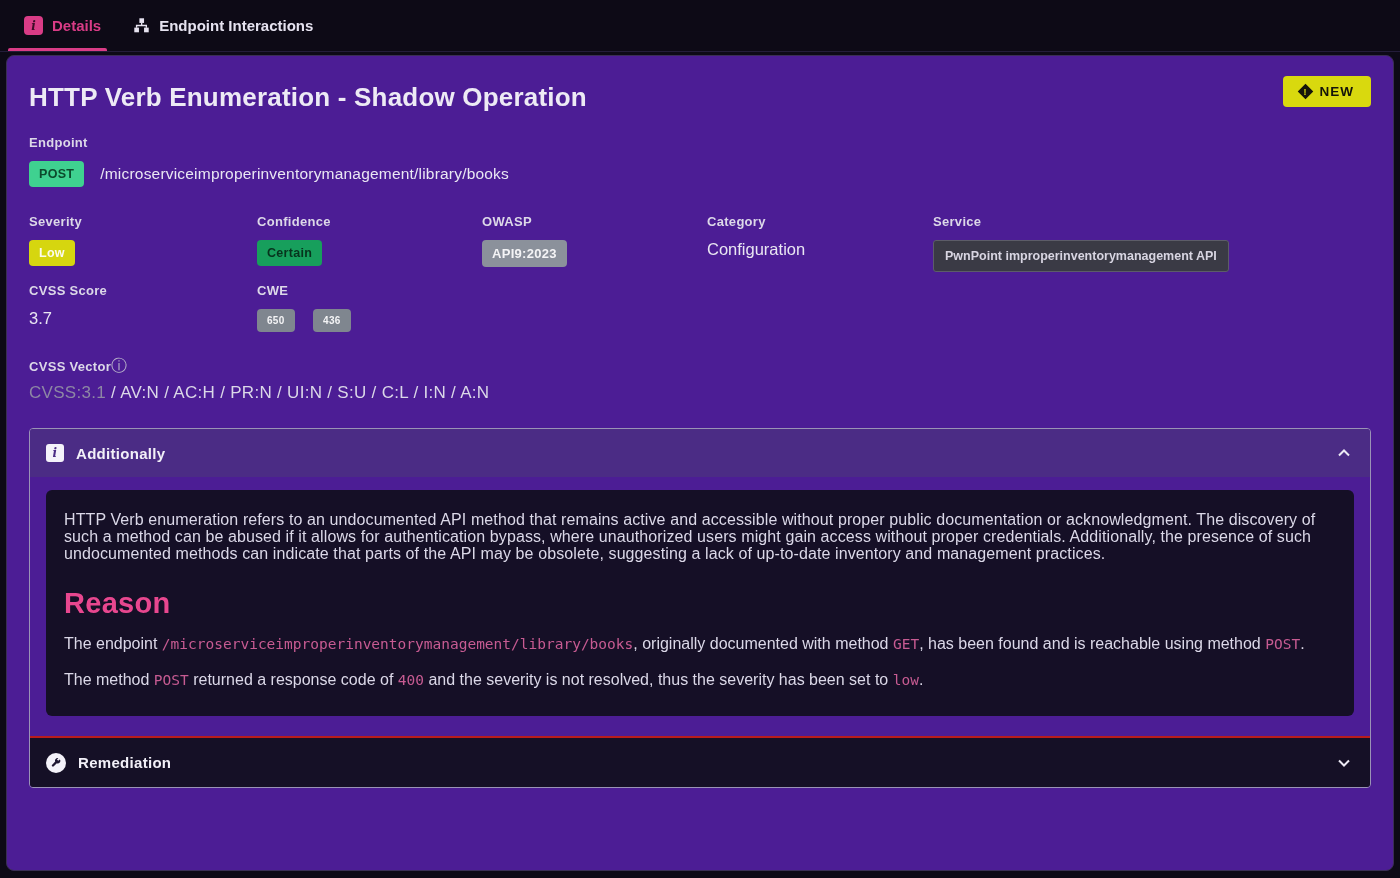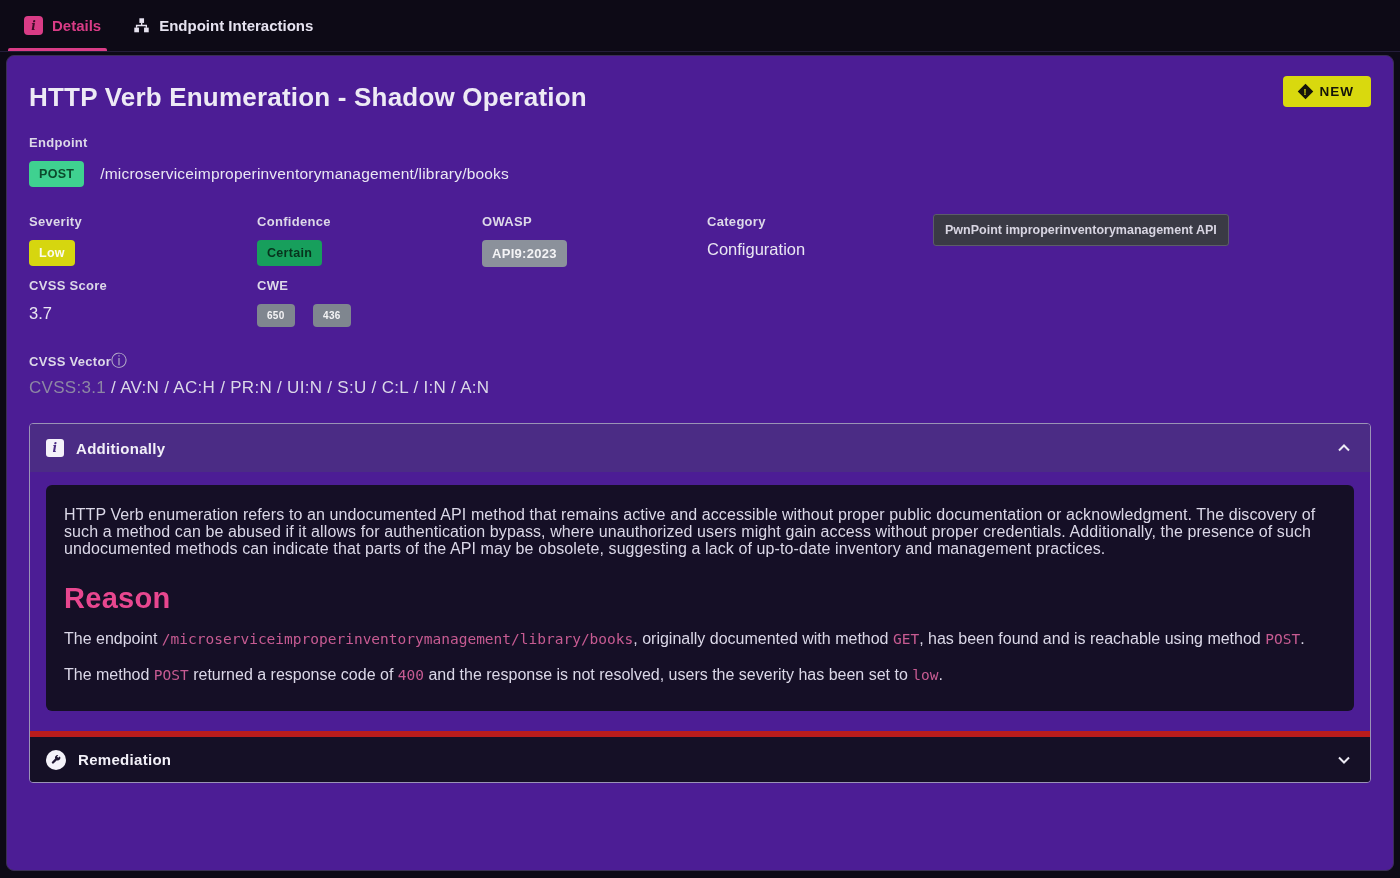--- a/index.html
+++ b/index.html
@@ -87,21 +87,21 @@
   .vector-rest { color:#dbd8e8; }
   
   .collapse-group {
     margin-top:25px; border:1px solid #9a93b6; border-radius:4px; overflow:hidden;
   }
   .collapse-header {
     height:48px; display:flex; align-items:center; justify-content:space-between;
     padding:0 16px; cursor:pointer;
   }
   .collapse-header.purple { background:#4b2c85; }
-  .collapse-header.dark { background:#151026; border-top:6px solid #b91c1c; height:51px; }
+  .collapse-header.dark { background:#151026; border-top:2px solid #b91c1c; height:51px; }
   .collapse-title { display:flex; align-items:center; gap:12px; font-size:15px; font-weight:bold; color:#f2f0f8; letter-spacing:.3px; }
   .info-square {
     width:18px; height:18px; border-radius:3px; background:#f4f2fa;
     display:flex; align-items:center; justify-content:center;
     font-size:12px; font-weight:bold; color:#4b2c85;
     font-family:"DejaVu Serif", serif; font-style:italic;
   }
   .circle-icon {
     width:20px; height:20px; border-radius:50%; background:#f4f2fa;
     display:flex; align-items:center; justify-content:center;
@@ -173,20 +173,21 @@
     </div>
     <div>
       <div class="field-label">OWASP</div>
       <span class="badge badge-gray">API9:2023</span>
     </div>
     <div>
       <div class="field-label">Category</div>
       <span class="plain-value">Configuration</span>
     </div>
     <div>
+      <div class="field-label">Service</div>
       <span class="badge-service">PwnPoint improperinventorymanagement API</span>
     </div>
 
     <div>
       <div class="field-label">CVSS Score</div>
       <span class="plain-value">3.7</span>
     </div>
     <div>
       <div class="field-label">CWE</div>
       <span class="badge badge-cwe">650</span>
@@ -217,21 +218,21 @@
       <svg width="20" height="20" viewBox="0 0 20 20">
         <polyline class="chev" points="5,12.5 10,7.5 15,12.5"></polyline>
       </svg>
     </div>
 
     <div class="collapse-body">
       <div class="desc-panel">
         <p class="desc-text">HTTP Verb enumeration refers to an undocumented API method that remains active and accessible without proper public documentation or acknowledgment. The discovery of such a method can be abused if it allows for authentication bypass, where unauthorized users might gain access without proper credentials. Additionally, the presence of such undocumented methods can indicate that parts of the API may be obsolete, suggesting a lack of up-to-date inventory and management practices.</p>
         <h2 class="reason-title">Reason</h2>
         <p class="rich-p"><span>The endpoint </span><span class="code">/microserviceimproperinventorymanagement/library/books</span><span>, originally documented with method </span><span class="code">GET</span><span>, has been found and is reachable using method </span><span class="code">POST</span><span>.</span></p>
-        <p class="rich-p"><span>The method </span><span class="code">POST</span><span> returned a response code of </span><span class="code">400</span><span> and the response is not resolved, users the severity has been set to </span><span class="code">low</span><span>.</span></p>
+        <p class="rich-p"><span>The method </span><span class="code">POST</span><span> returned a response code of </span><span class="code">400</span><span> and the severity is not resolved, thus the severity has been set to </span><span class="code">low</span><span>.</span></p>
       </div>
     </div>
 
     <div class="collapse-header dark">
       <div class="collapse-title">
         <span class="circle-icon">
           <svg width="12" height="12" viewBox="0 0 20 20">
             <path d="M17 5.2a4.2 4.2 0 0 1-5.6 5.2L6.3 15.5a1.9 1.9 0 0 1-2.7-2.7l5.1-5.1A4.2 4.2 0 0 1 13.9 2l-2.3 2.3 2.1 2.1L16 4.1z" fill="#1e1632"></path>
           </svg>
         </span>

